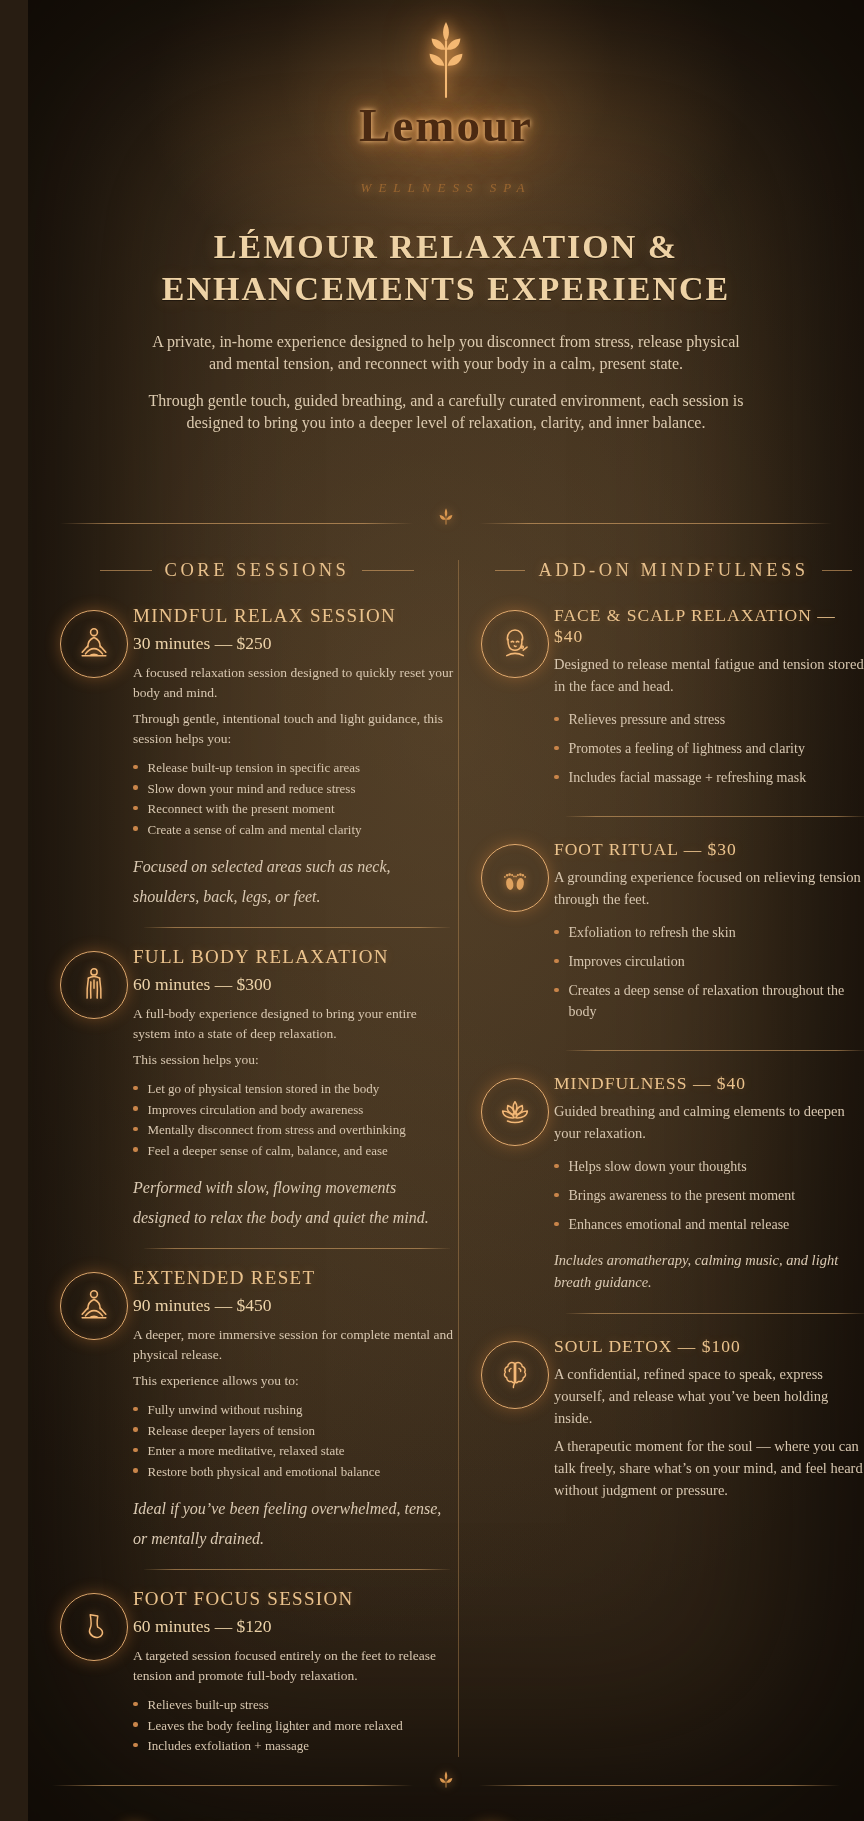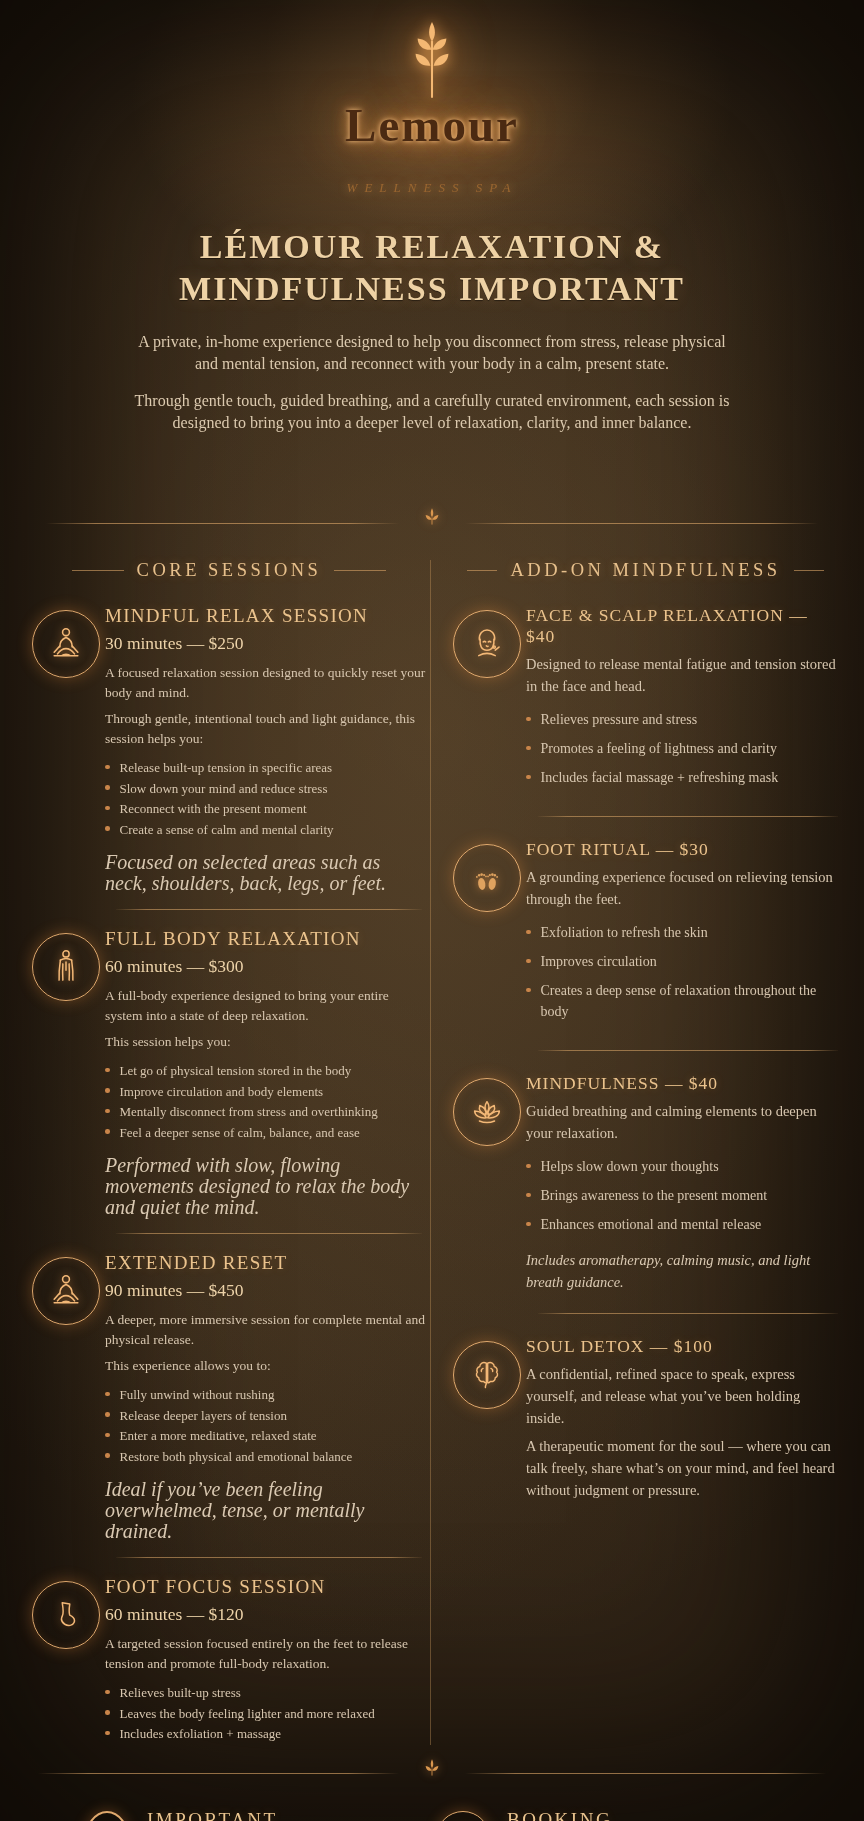--- a/index.html
+++ b/index.html
@@ -11,20 +11,21 @@
   .page{
     position:absolute;inset:0;
     background:
       radial-gradient(430px 300px at 50% 100px, rgba(255,172,88,.30), rgba(255,172,88,0) 70%),
       radial-gradient(240px 240px at 50% 62px, rgba(255,190,110,.22), rgba(255,190,110,0) 70%),
       radial-gradient(900px 1250px at 50% 40%, rgba(124,96,60,.38), rgba(124,96,60,0) 74%),
       radial-gradient(700px 500px at 22% 72%, rgba(96,74,46,.18), rgba(96,74,46,0) 70%),
       radial-gradient(700px 500px at 78% 28%, rgba(96,74,46,.16), rgba(96,74,46,0) 70%),
       radial-gradient(1250px 1950px at 50% 50%, rgba(62,47,29,.92), #1d140c 100%);
     box-shadow: inset 0 0 190px 70px rgba(8,5,2,.78);
+    margin-left: 28px;
   }
   
   .brand-header{padding-top:20px;text-align:center;}
   .logo-sprig{filter:drop-shadow(0 0 7px rgba(255,175,90,.95)) drop-shadow(0 0 22px rgba(255,150,60,.6));}
   .brand-name{
     font-size:47px;line-height:1;letter-spacing:2px;color:#4b2a12;margin-top:0;
     text-shadow:0 0 5px rgba(255,200,135,.95),0 0 16px rgba(255,172,88,.85),0 0 42px rgba(255,150,60,.55);
   }
   .brand-tagline{
     margin-top:11px;font-size:13px;letter-spacing:7px;color:#9a6630;
@@ -66,21 +67,21 @@
     box-shadow:0 0 16px rgba(255,152,62,.3), inset 0 0 10px rgba(255,152,62,.12);
   }
   .icon-circle svg{filter:drop-shadow(0 0 4px rgba(255,165,80,.5));}
   .block-content{flex:1;min-width:0;}
   .item-title{margin:0 0 6px;font-size:19px;font-weight:400;letter-spacing:1.3px;color:#ebc38d;text-shadow:0 0 10px rgba(255,175,95,.22);}
   .item-meta{font-size:17.5px;color:#edd3a9;margin:0 0 9px;}
   .desc-p{margin:0 0 6px;font-size:13.5px;line-height:20px;color:#d7c6af;}
   .bullets{list-style:none;margin:9px 0 0;padding:0;}
   .bullet{display:flex;align-items:baseline;gap:10px;font-size:13px;line-height:20.5px;color:#d7c6af;}
   .dot{flex:0 0 4.5px;width:4.5px;height:4.5px;border-radius:50%;background:#c9854a;position:relative;top:-3px;}
-  .note{margin:12px 0 0;font-style:italic;font-size:20px;line-height:21px;color:#dac9b2;}
+  .note{margin:12px 0 0;font-style:italic;font-size:16px;line-height:30px;color:#dac9b2;}
   
   .col-right .item-title{font-size:17.5px;letter-spacing:1px;}
   .col-right .desc-p{font-size:14.5px;line-height:22px;}
   .col-right .bullets{margin-top:12px;}
   .col-right .bullet{font-size:14px;line-height:21px;margin-bottom:8px;}
   .col-right .note{margin-top:14px;font-size:14.5px;line-height:22px;}
   
   .footer{display:grid;grid-template-columns:352px 1fr;padding:14px 30px 0 84px;}
   .f-block{display:flex;gap:17px;}
   .imp-icon{
@@ -113,21 +114,21 @@
     <path d="M20 33c.5 7.8 5.8 12.2 14.4 11.6-1.8-7-7.2-10.9-14.4-11.6z"></path>
     <path d="M52 33c-.5 7.8-5.8 12.2-14.4 11.6 1.8-7 7.2-10.9 14.4-11.6z"></path>
     <rect x="35" y="20" width="2" height="56" rx="1"></rect>
   </svg></span>
     <h1 class="brand-name">Lemour</h1>
     <div class="brand-tagline">WELLNESS SPA</div>
   </header>
 
   <h2 class="main-title">
     <span>LÉMOUR RELAXATION &amp;</span><br>
-    <span>MINDFULNESS IMPORTANT</span>
+    <span>ENHANCEMENTS EXPERIENCE</span>
   </h2>
 
   <p class="intro">A private, in-home experience designed to help you disconnect from stress, release physical and mental tension, and reconnect with your body in a calm, present state.</p>
   <p class="intro">Through gentle touch, guided breathing, and a carefully curated environment, each session is designed to bring you into a deeper level of relaxation, clarity, and inner balance.</p>
 
   <div class="leaf-divider divider-main">
     <span class="ld-line"></span>
     <span><svg width="34" height="34" viewBox="0 0 64 64" fill="#da974f" stroke="none">
     <path d="M32 8c-3.2 6-3.2 12 0 17 3.2-5 3.2-11 0-17z"></path>
     <path d="M20 20.5c.4 6.3 4.6 9.8 11.4 9.3-1.5-5.6-5.7-8.7-11.4-9.3z"></path>
@@ -216,21 +217,21 @@
                 </div>
                 <ul class="bullets">
 
                     <li class="bullet">
                       <span class="dot"></span>
                       <span class="bullet-text">Let go of physical tension stored in the body</span>
                     </li>
 
                     <li class="bullet">
                       <span class="dot"></span>
-                      <span class="bullet-text">Improve circulation and body elements</span>
+                      <span class="bullet-text">Improves circulation and body awareness</span>
                     </li>
 
                     <li class="bullet">
                       <span class="dot"></span>
                       <span class="bullet-text">Mentally disconnect from stress and overthinking</span>
                     </li>
 
                     <li class="bullet">
                       <span class="dot"></span>
                       <span class="bullet-text">Feel a deeper sense of calm, balance, and ease</span>

